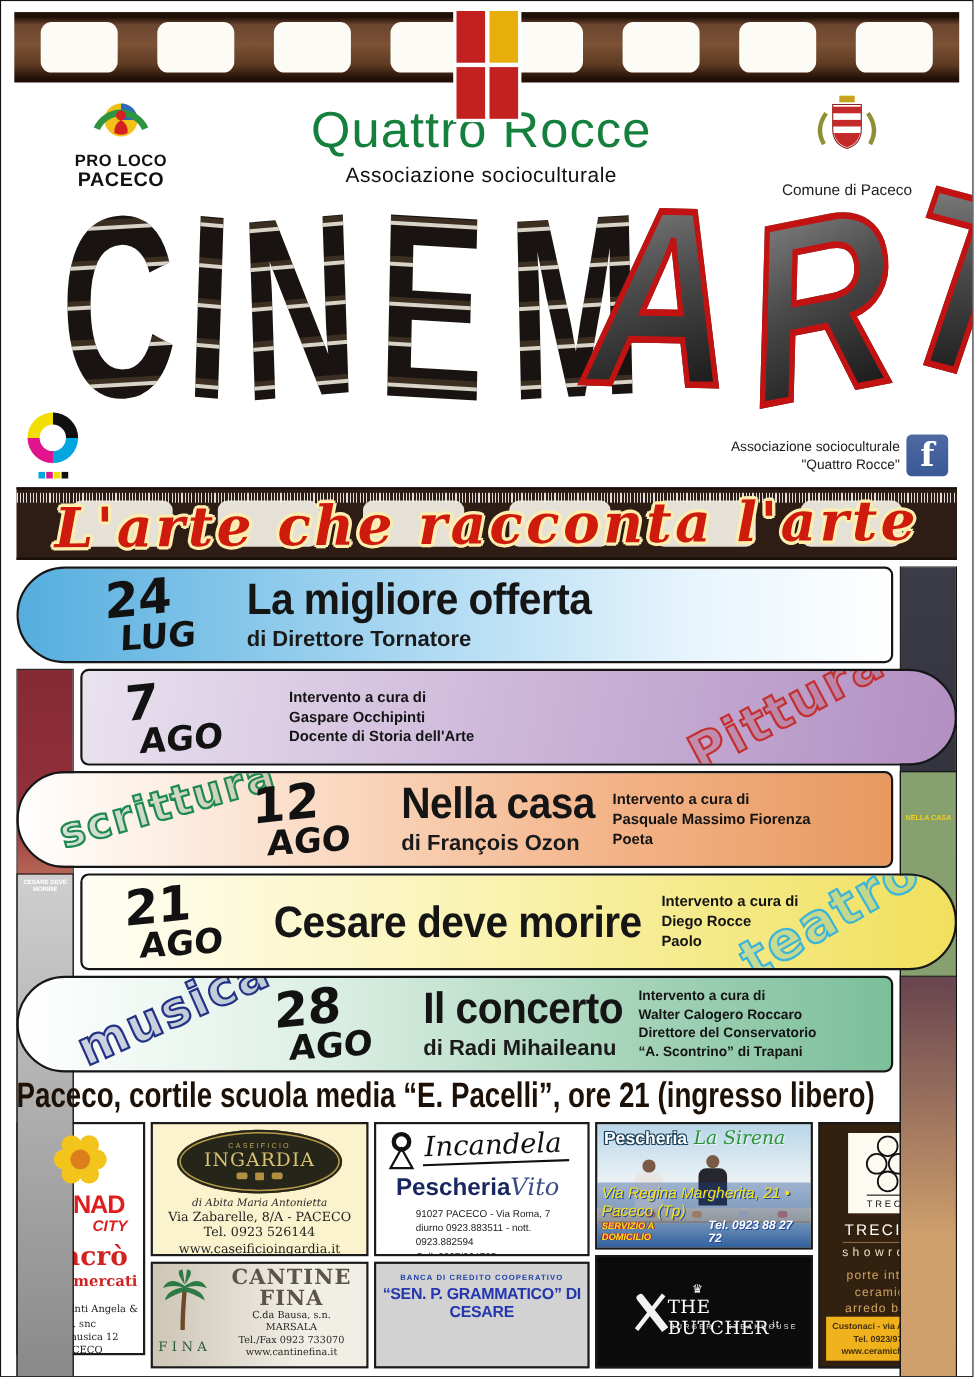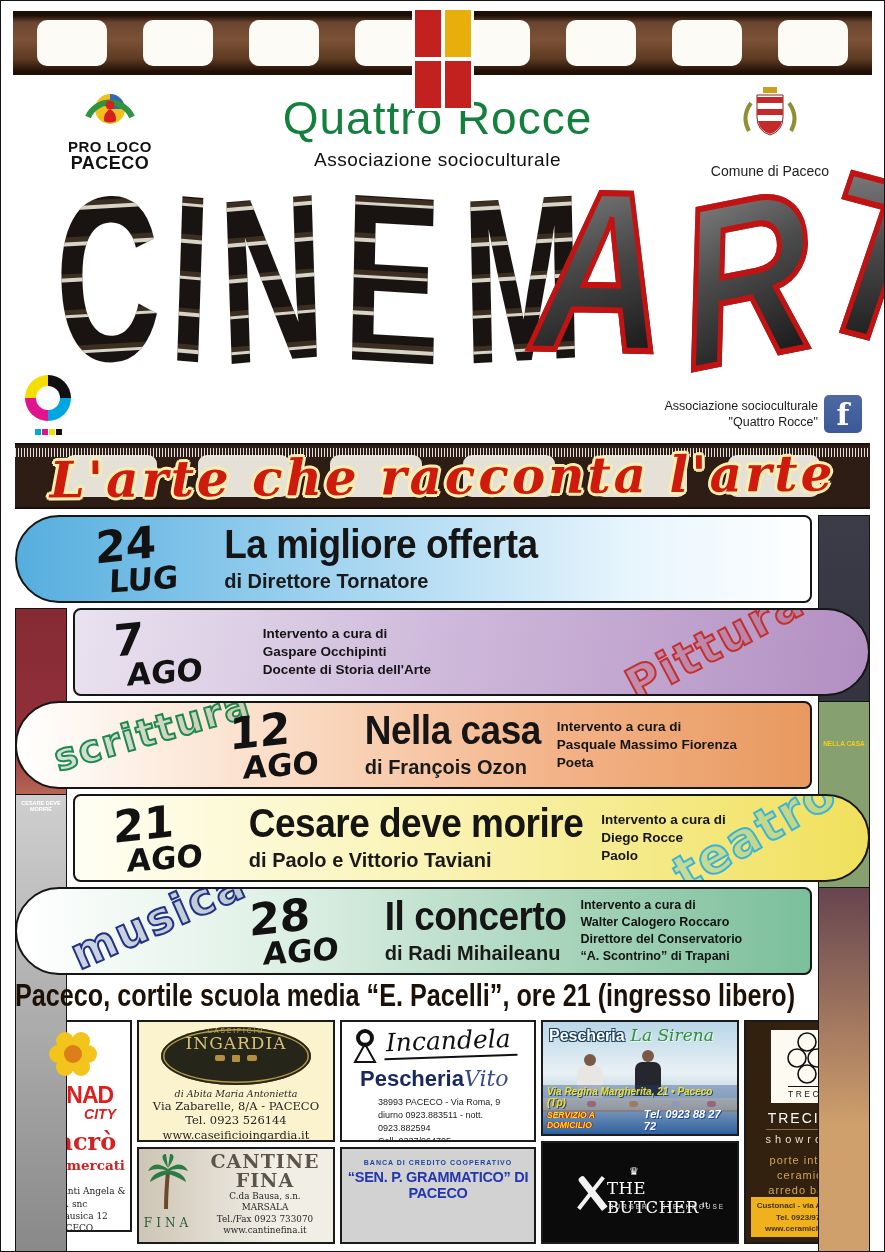--- a/index.html
+++ b/index.html
@@ -122,21 +122,21 @@
     box-shadow:15px 0 0 #f2c41c,-15px 0 0 #f2c41c,8px -13px 0 #f2c41c,-8px -13px 0 #f2c41c,8px 13px 0 #f2c41c,-8px 13px 0 #f2c41c; }
   .flower .core { position:absolute; left:17px; top:17px; width:18px; height:18px; border-radius:50%; background:#dc7e1a; }
   .conad-brand { color:#dd1f1f; font-size:23px; font-weight:bold; letter-spacing:-1px; line-height:1; }
   .conad-city { color:#dd1f1f; font-size:14px; font-weight:bold; font-style:italic; text-align:right; padding-right:14px; line-height:1.1; }
   .conad-macro { color:#d22222; font-family:"DejaVu Serif",serif; font-size:24px; font-weight:bold; margin-top:8px; line-height:1; }
   .conad-super { color:#d22222; font-family:"DejaVu Serif",serif; font-size:13.5px; font-weight:bold; margin-top:3px; }
   .conad-addr { font-family:"DejaVu Serif",serif; font-size:9px; color:#222; line-height:1.35; margin-top:12px; }
   
   .ingardia { width:198px; height:122px; background:#fbf3cd; text-align:center; padding-top:5px; }
   .ing-oval { width:150px; height:58px; margin:0 auto; background:#26251a; border-radius:50%;
-    box-shadow:inset 0 0 0 2px #26251a, inset 0 0 0 3.5px #b49a48; display:flex; flex-direction:column; }
+    box-shadow:inset 0 0 0 2px #26251a, inset 0 0 0 3.5px #b49a48; display:flex; flex-direction:column; justify-content:center; }
   .ing-top { color:#c0a656; font-size:6.5px; letter-spacing:2px; }
   .ing-name { color:#d9c273; font-family:"DejaVu Serif",serif; font-size:17px; letter-spacing:1px; line-height:1.1; }
   .ing-icons { display:flex; justify-content:center; gap:7px; margin-top:2px; }
   .ing-icons i { display:block; width:10px; height:6px; background:#b29040; border-radius:2px; }
   .ing-icons i.cheese { width:8px; height:7px; border-radius:1px; }
   .ing-owner { font-family:"DejaVu Serif",serif; font-style:italic; font-size:9.5px; color:#2a2a2a; margin-top:3px; }
   .ing-line { font-family:"DejaVu Serif",serif; font-size:11.5px; color:#1f1f1f; line-height:1.25; }
   
   .fina { width:198px; height:97px; background:linear-gradient(90deg,#cdc5b5,#f1eee6 70%); display:flex; }
   .fina-left { flex:0 0 58px; text-align:center; padding-top:4px; }
@@ -168,21 +168,21 @@
   .sr-b1 { color:#fff; font-weight:bold; font-size:16px; text-shadow:1px 1px 0 #19405e,-1px 1px 0 #19405e,1px -1px 0 #19405e,-1px -1px 0 #19405e; }
   .sr-b2 { color:#2b9238; font-family:"DejaVu Serif",serif; font-style:italic; font-size:17px; text-shadow:1px 1px 0 rgba(255,255,255,.7); }
   .sr-man { position:absolute; width:26px; height:34px; border-radius:7px 7px 0 0; }
   .sr-man::before { content:""; position:absolute; left:7px; top:-12px; width:12px; height:12px; border-radius:50%; background:#7a5a46; }
   .sr-m1 { left:34px; top:44px; background:#e8e6e2; }
   .sr-m2 { left:92px; top:40px; background:#26262e; }
   .sr-counter { position:absolute; left:0; right:0; top:76px; height:14px; background:linear-gradient(180deg,#e8ddc8,#cdbfa2);
     box-shadow:inset 0 -2px 0 #b8a080; }
   .sr-counter i { position:absolute; top:3px; width:9px; height:6px; border-radius:3px; background:#e09a4e; }
   .sr-lines { position:absolute; left:0; right:0; bottom:0; padding:1px 4px 2px; background:rgba(30,70,140,.35); }
-  .sr-addr { color:#f4e11c; font-size:10px; font-weight:bold; text-shadow:1px 1px 0 #20489a; font-style:italic; }
+  .sr-addr { color:#f4e11c; font-size:14px; font-weight:normal; text-shadow:1px 1px 0 #20489a; font-style:italic; }
   .sr-tel-row { display:flex; gap:5px; align-items:baseline; }
   .sr-serv { color:#f4e11c; font-size:8.5px; font-weight:bold; font-style:italic; text-shadow:1px 0 0 #c02020,-1px 0 0 #c02020; }
   .sr-tel { color:#fff; font-size:11px; font-weight:bold; font-style:italic; text-shadow:1px 1px 0 #20489a; }
   
   .butcher { width:198px; height:103px; background:#0b0b0b; position:relative; color:#fff; }
   .bt-knives { position:absolute; left:28px; top:30px; width:40px; height:40px; }
   .bt-knives i { position:absolute; left:18px; top:0; width:4px; height:40px; background:#f2f2f2; display:block; }
   .bt-knives i:nth-child(1){ transform:rotate(38deg); } .bt-knives i:nth-child(2){ transform:rotate(-38deg); width:7px; border-radius:3px 3px 0 0; }
   .bt-crown { position:absolute; left:86px; top:22px; color:#fff; font-size:11px; }
   .bt-name { position:absolute; left:64px; top:36px; font-family:"DejaVu Serif",serif; font-size:16.5px; letter-spacing:.5px; }
@@ -348,21 +348,20 @@
       <div class="poster p-cesare mr6">
         <span class="plabel">CESARE DEVE MORIRE</span>
       </div>
       <div class="bar round-right bar-yellow">
         <div class="date" style="margin-left:38px">
           <span class="day">21</span>
           <span class="month">AGO</span>
         </div>
         <div class="titles">
           <div class="evt-title">Cesare deve morire</div>
-          <div class="evt-dir">di Paolo e Vittorio Taviani</div>
         </div>
         <div class="guest" style="margin-left:18px">
           <div>Intervento a cura di</div>
           <div>Diego Rocce</div>
           <div>Paolo</div>
         </div>
         <div class="stamp st-teatro">teatro</div>
       </div>
     </div>
 
@@ -451,28 +450,28 @@
           <svg width="30" height="36" viewBox="0 0 30 36">
             <circle cx="15" cy="10" r="7" fill="none" stroke="#111" stroke-width="4"></circle>
             <path d="M15 16 L5 34 L25 34 Z" fill="none" stroke="#111" stroke-width="2"></path>
           </svg>
           <div class="inc-script">Incandela</div>
         </div>
         <div class="inc-name">
           <span class="inc-bold">Pescheria</span><span class="inc-vito">Vito</span>
         </div>
         <div class="inc-lines">
-          <div>38993 PACECO - Via Roma, 9</div>
+          <div>91027 PACECO - Via Roma, 7</div>
           <div>diurno 0923.883511 - nott. 0923.882594</div>
           <div>Cell. 0337/964705</div>
         </div>
       </div>
       <div class="card credito">
         <div class="cc-sub">BANCA DI CREDITO COOPERATIVO</div>
-        <div class="cc-name">“SEN. P. GRAMMATICO” DI PACECO</div>
+        <div class="cc-name">“SEN. P. GRAMMATICO” DI CESARE</div>
       </div>
     </div>
 
     <div class="col">
       <div class="card sirena">
         <div class="sr-head">
           <span class="sr-b1">Pescheria</span>
           <span class="sr-b2">La Sirena</span>
         </div>
         <div class="sr-man sr-m1"></div>

